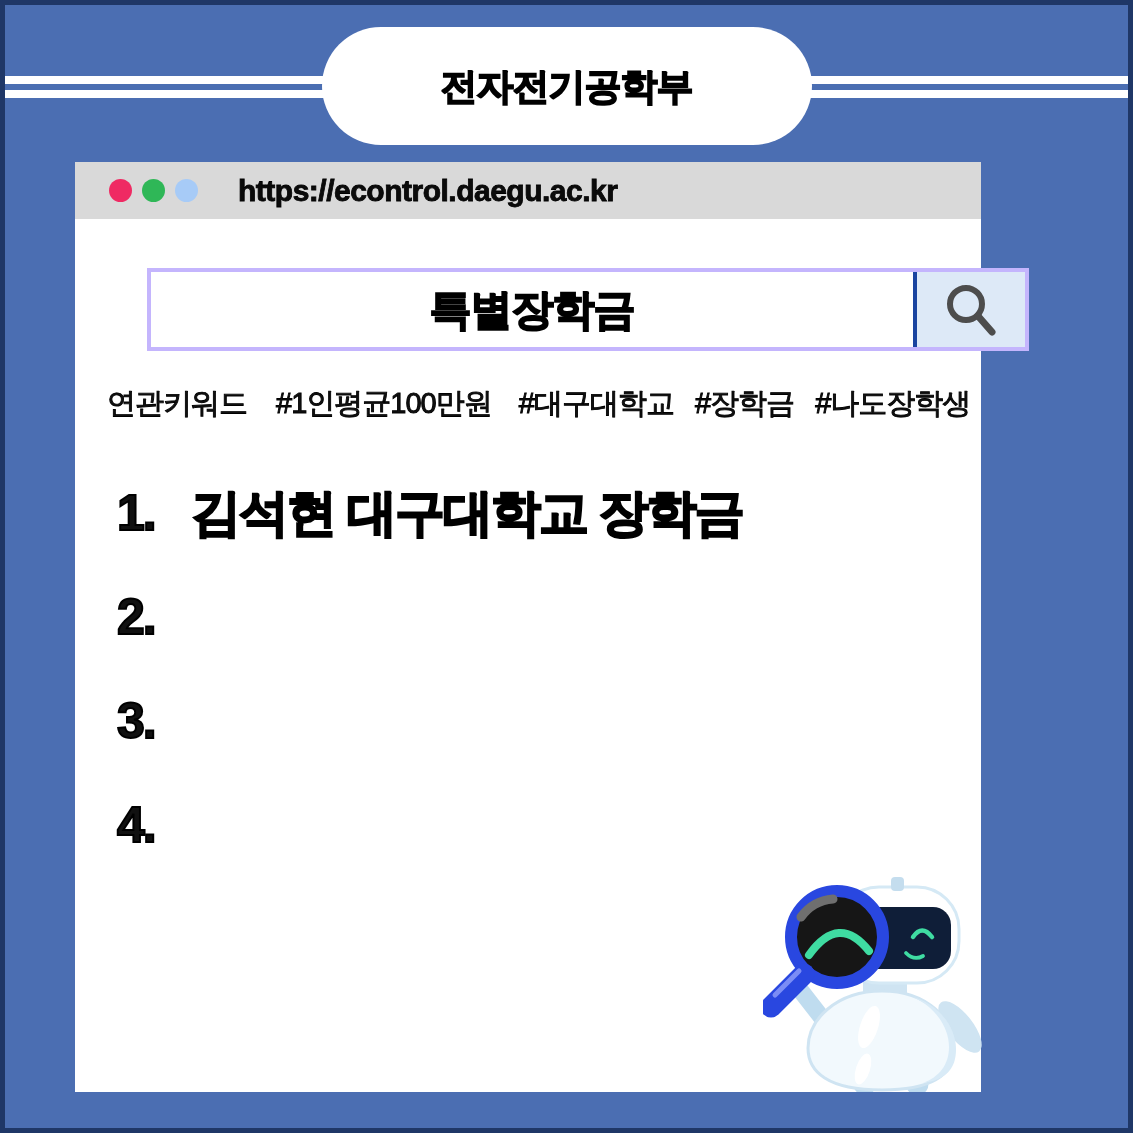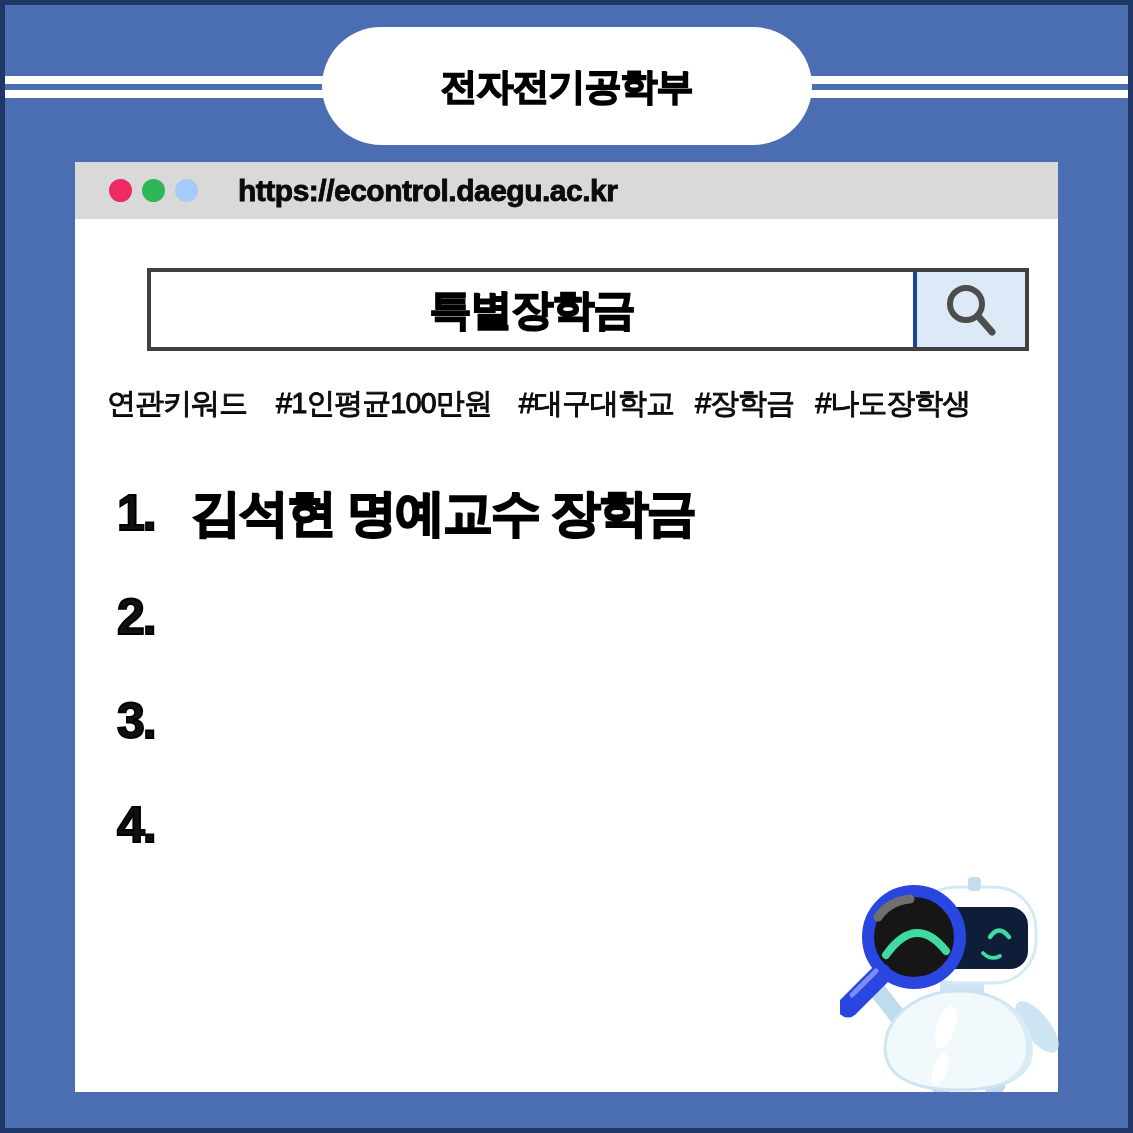--- a/index.html
+++ b/index.html
@@ -23,39 +23,39 @@
     width:490px;height:118px;background:#fff;border-radius:60px;z-index:2;
     display:flex;flex-direction:column;align-items:center;justify-content:center;
     text-align:left;
   }
   .badge .line{
     font-size:37px;font-weight:900;line-height:47px;letter-spacing:-1px;
     -webkit-text-stroke:1.6px #000;
   }
   
   .card{
-    position:absolute;left:75px;top:162px;width:983px;height:930px;
+    position:absolute;left:75px;top:162px;width:906px;height:930px;
     background:#fff;z-index:2;padding-left:37px;
   }
   .browser-bar{
     position:absolute;left:0;top:0;right:0;height:57px;background:#D9D9D9;
     display:flex;align-items:center;padding-left:24px;
   }
   .dot{width:23px;height:23px;border-radius:50%;margin-left:10px;}
   .dot.red{background:#EF2A63;}
   .dot.green{background:#2FB757;}
   .dot.blue{background:#A7CBF7;}
   .url-text{
     margin-left:40px;font-size:30px;font-weight:bold;color:#0b0b0b;
     -webkit-text-stroke:0.8px #000;letter-spacing:-0.5px;
   }
   
   .search-row{
     position:absolute;left:72px;top:106px;width:882px;height:83px;
-    border:4px solid #404040;display:flex;background:#fff;
+    border:4px solid #c4b5fd;display:flex;background:#fff;
   }
   .search-input{
     flex:1;display:flex;align-items:center;justify-content:center;
     font-size:42px;font-weight:900;letter-spacing:-1px;
     -webkit-text-stroke:1.8px #000;
   }
   .search-btn{
     width:112px;background:#DDE9F7;border-left:4px solid #1A44A0;
     display:flex;align-items:center;justify-content:center;cursor:pointer;
   }
@@ -114,21 +114,21 @@
       <span class="kw-label">연관키워드</span>
       <span class="kw-tag gap">#1인평균100만원</span>
       <span class="kw-tag">#대구대학교</span>
       <span class="kw-tag">#장학금</span>
       <span class="kw-tag">#나도장학생</span>
     </div>
 
     <div class="results">
       <div class="result-item">
         <span class="result-num">1.</span>
-        <span class="result-title">김석현 명예교수 장학금</span>
+        <span class="result-title">김석현 대구대학교 장학금</span>
       </div>
       <div class="result-item">
         <span class="result-num">2.</span>
       </div>
       <div class="result-item">
         <span class="result-num">3.</span>
       </div>
       <div class="result-item">
         <span class="result-num">4.</span>
       </div>

